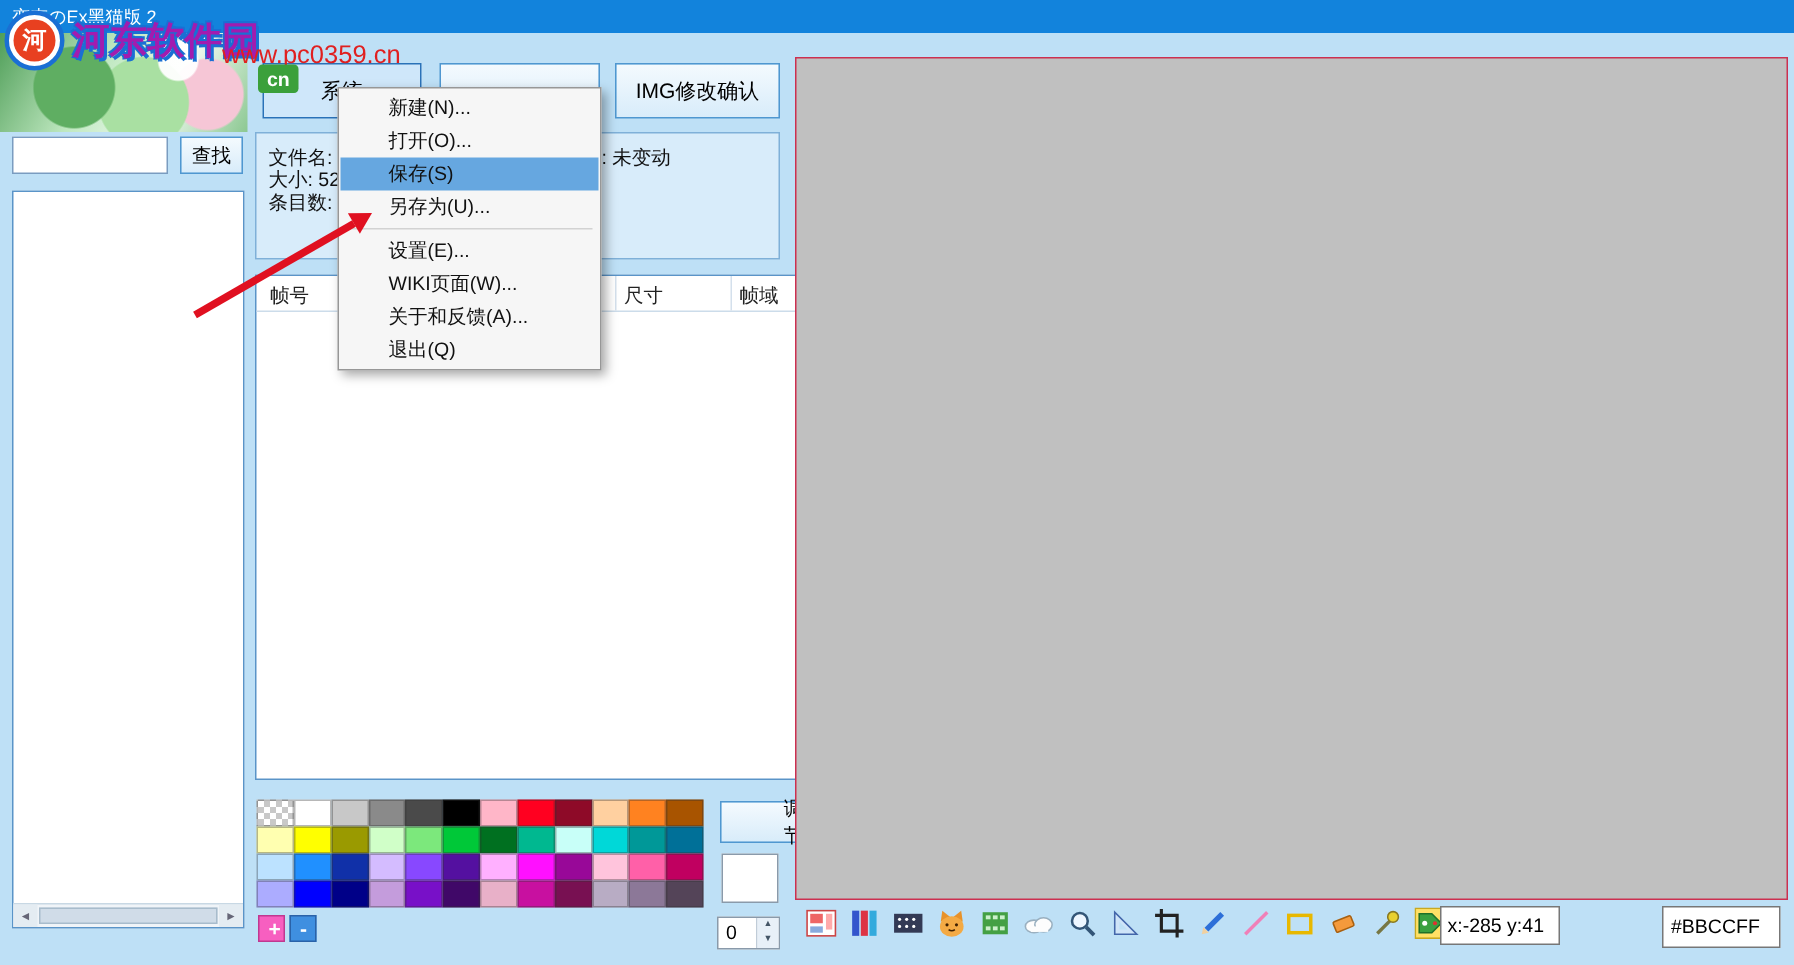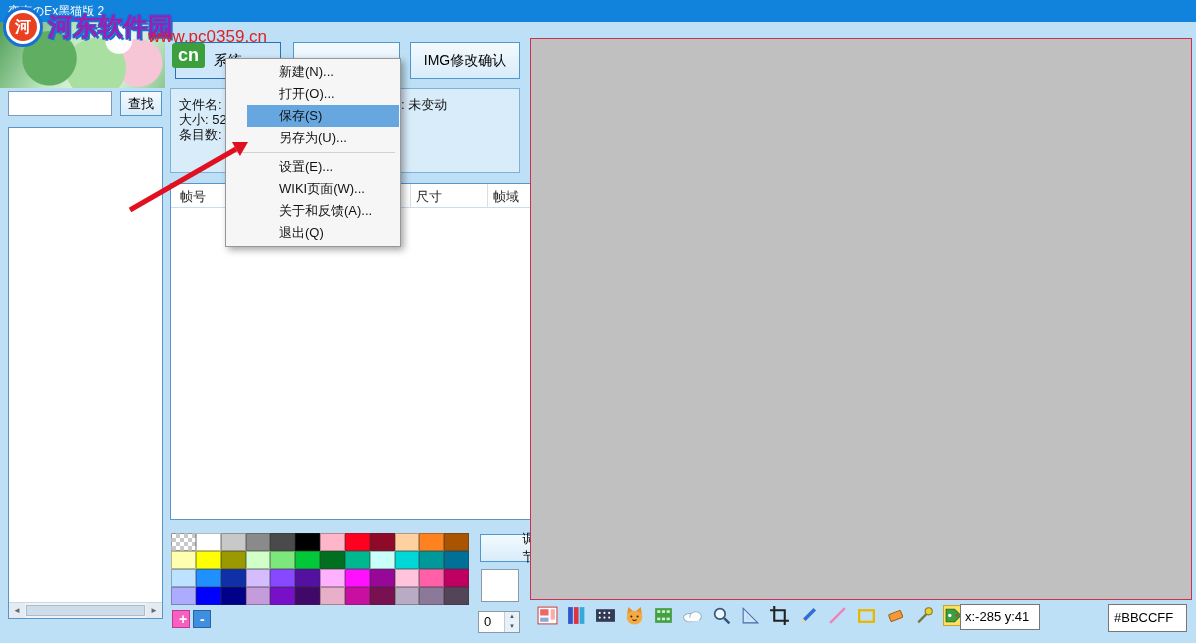--- a/index.html
+++ b/index.html
@@ -20,21 +20,21 @@
       linear-gradient(120deg,#4f9e58,#bfe8c0 40%,#eef9ee 68%,#8cc892);}
   
   .wm-logo{left:3px;top:7px;width:40px;height:40px;border-radius:50%;background:#fff;
            border:3px solid #1a6fd4;box-sizing:border-box;display:flex;align-items:center;
            justify-content:center;z-index:40;}
   .wm-logo-inner{width:28px;height:28px;border-radius:50%;background:#e84020;color:#fff;
            font-size:16px;font-weight:bold;display:flex;align-items:center;justify-content:center;}
   .wm-name{left:48px;top:10px;font-size:25px;font-weight:bold;color:#a21caf;z-index:40;
            text-shadow:2px 2px 0 #1a6fd4,-1px -1px 0 #1a6fd4,1px -1px 0 #1a6fd4,-1px 1px 0 #1a6fd4;}
   .wm-url{left:148px;top:27px;font-size:17px;font-weight:normal;color:#e02020;z-index:40;text-align:right;}
-  .wm-cn{left:172px;top:43px;background:#3ba03b;color:#fff;font-size:18px;font-weight:bold;
+  .wm-cn{left:172px;top:43px;background:#3ba03b;color:#fff;font-size:13px;font-weight:bold;
          padding:2px 6px;border-radius:3px;z-index:41;}
   
   .search{left:8px;top:91px;width:104px;height:25px;border:1px solid #7a9cc0;background:#fff;
           box-sizing:border-box;font-size:13px;padding:0 4px;}
   .btn{background:linear-gradient(#f4fafe,#d8ecfa);border:1px solid #4f97d0;color:#000;
        box-sizing:border-box;display:flex;align-items:center;justify-content:center;
        font-family:inherit;}
   .find{left:120px;top:91px;width:42px;height:25px;font-size:13px;}
   .imglist{left:8px;top:127px;width:155px;height:492px;background:#fff;border:1px solid #5a94c8;
            box-sizing:border-box;}
@@ -80,21 +80,21 @@
   .spinner{left:478px;top:611px;width:42px;height:22px;background:#fff;border:1px solid #8a9aaa;
            box-sizing:border-box;display:flex;}
   .spin-val{flex:1;font-size:13px;padding-left:5px;line-height:20px;}
   .spin-btns{width:14px;display:flex;flex-direction:column;border-left:1px solid #c0ccd8;}
   .spin-btns span{flex:1;font-size:6px;line-height:9px;text-align:center;color:#456;background:#e8f0f8;}
   
   .canvas{left:530px;top:38px;width:660px;height:560px;background:#C0C0C0;border:1px solid #CC3050;}
   
   .menu{left:225px;top:58px;width:176px;background:#f6f6f6;border:1px solid #979797;
         box-shadow:3px 3px 7px rgba(0,0,0,.35);padding:2px 1px;z-index:50;box-sizing:border-box;}
-  .mi{height:22px;line-height:22px;padding-left:32px;font-size:13px;color:#111;margin-left:20px;}
+  .mi{height:22px;line-height:22px;padding-left:32px;font-size:13px;color:#111;}
   .mi.hl{background:#66A7E0;}
   .msep{height:1px;background:#d2d2d2;margin:3px 4px;}
   
   .arrow{left:118px;top:128px;z-index:60;pointer-events:none;}
   
   .bbar{left:535px;top:603px;display:flex;gap:4px;align-items:center;z-index:20;}
   .ticon{width:25px;height:25px;display:flex;align-items:center;justify-content:center;}
   .ticon svg{width:21px;height:21px;}
   .coords{left:960px;top:604px;width:80px;height:26px;background:#fff;border:1px solid #777;
           box-sizing:border-box;font-size:13px;line-height:24px;padding-left:4px;z-index:21;}

